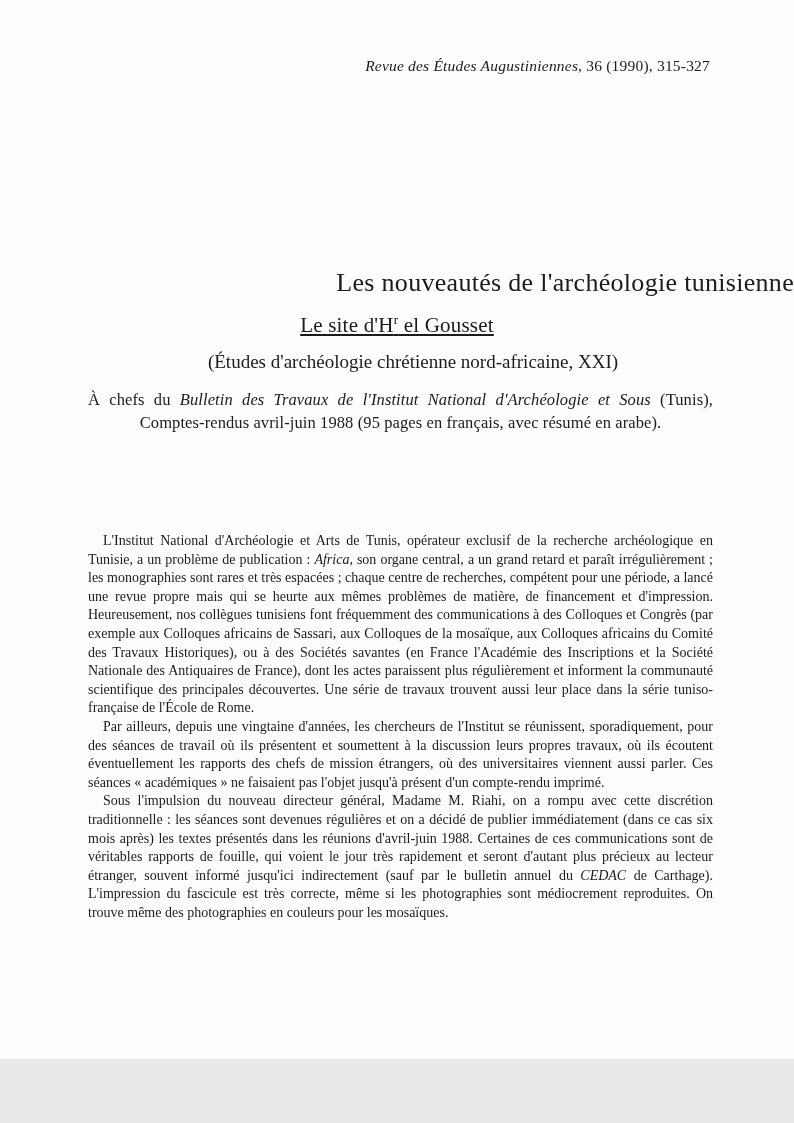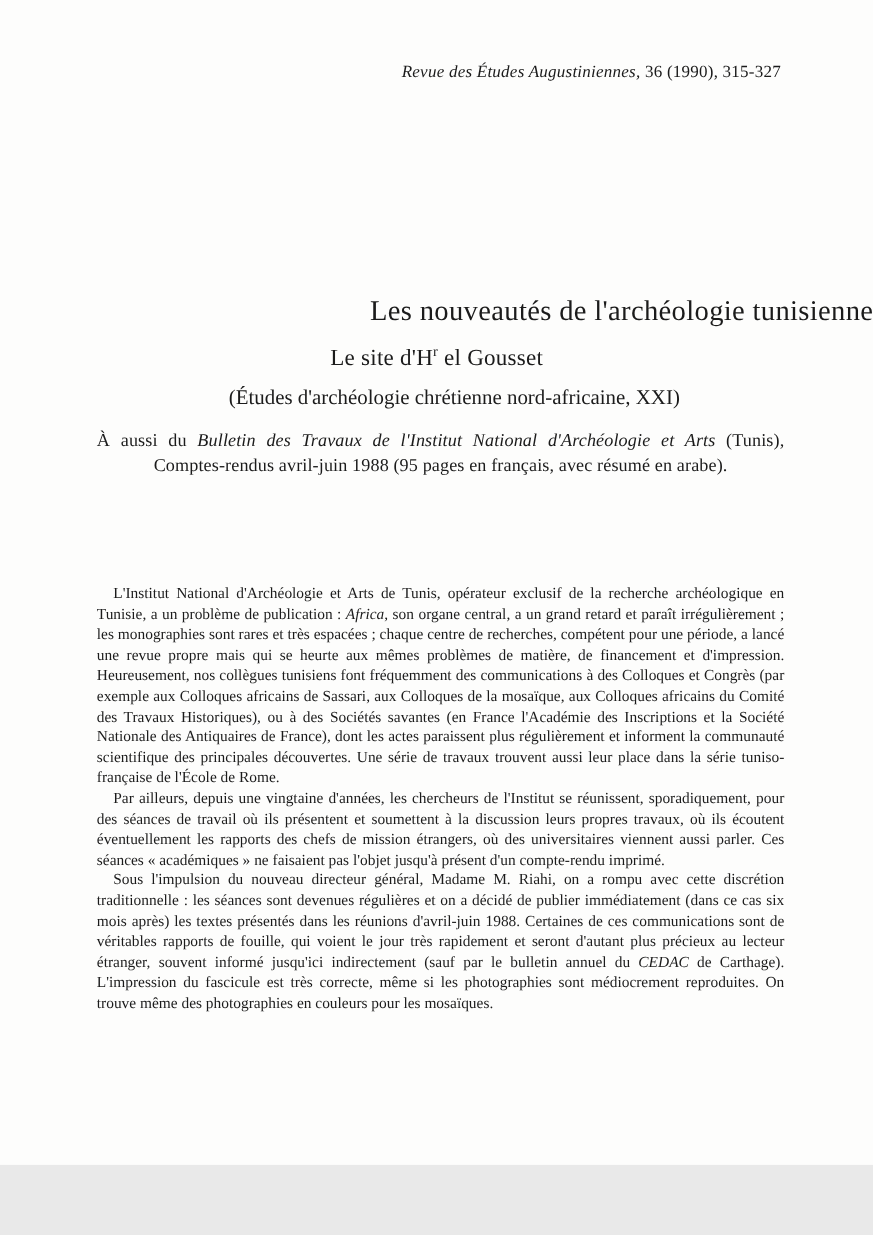--- a/index.html
+++ b/index.html
@@ -45,20 +45,21 @@
   .article-subtitle {
     position: absolute;
     top: 313px;
     left: 0;
     width: 100%;
     text-align: center;
     font-size: 21px;
     font-weight: normal;
     margin: 0;
     letter-spacing: 0.2px;
+    text-decoration: underline;
   }
   .article-subtitle sup {
     font-size: 0.62em;
     vertical-align: super;
     line-height: 0;
   }
   .series-note {
     position: absolute;
     top: 351px;
     left: 16px;
@@ -107,21 +108,21 @@
 <div class="page">
 
   <div class="journal-header"><span class="it">Revue des Études Augustiniennes,</span><span> 36 (1990), 315-327</span></div>
 
   <h1 class="article-title">Les nouveautés de l'archéologie tunisienne</h1>
 
   <h2 class="article-subtitle"><span>Le site d'H</span><sup>r</sup><span> el Gousset</span></h2>
 
   <h3 class="series-note">(Études d'archéologie chrétienne nord-africaine, XXI)</h3>
 
-  <div class="apropos"><span>À aussi du </span><span class="it">Bulletin des Travaux de l'Institut National d'Archéologie et Arts</span><span> (Tunis), Comptes-rendus avril-juin 1988 (95 pages en français, avec résumé en arabe).</span></div>
+  <div class="apropos"><span>À chefs du </span><span class="it">Bulletin des Travaux de l'Institut National d'Archéologie et Sous</span><span> (Tunis), Comptes-rendus avril-juin 1988 (95 pages en français, avec résumé en arabe).</span></div>
 
   <div class="body-text">
     <p><span>L'Institut National d'Archéologie et Arts de Tunis, opérateur exclusif de la recherche archéologique en Tunisie, a un problème de publication : </span><span class="it">Africa</span><span>, son organe central, a un grand retard et paraît irrégulièrement ; les monographies sont rares et très espacées ; chaque centre de recherches, compétent pour une période, a lancé une revue propre mais qui se heurte aux mêmes problèmes de matière, de financement et d'impression. Heureusement, nos collègues tunisiens font fréquemment des communications à des Colloques et Congrès (par exemple aux Colloques africains de Sassari, aux Colloques de la mosaïque, aux Colloques africains du Comité des Travaux Historiques), ou à des Sociétés savantes (en France l'Académie des Inscriptions et la Société Nationale des Antiquaires de France), dont les actes paraissent plus régulièrement et informent la communauté scientifique des principales découvertes. Une série de travaux trouvent aussi leur place dans la série tuniso-française de l'École de Rome.</span></p>
     <p><span>Par ailleurs, depuis une vingtaine d'années, les chercheurs de l'Institut se réunissent, sporadiquement, pour des séances de travail où ils présentent et soumettent à la discussion leurs propres travaux, où ils écoutent éventuellement les rapports des chefs de mission étrangers, où des universitaires viennent aussi parler. Ces séances « académiques » ne faisaient pas l'objet jusqu'à présent d'un compte-rendu imprimé.</span></p>
     <p><span>Sous l'impulsion du nouveau directeur général, Madame M. Riahi, on a rompu avec cette discrétion traditionnelle : les séances sont devenues régulières et on a décidé de publier immédiatement (dans ce cas six mois après) les textes présentés dans les réunions d'avril-juin 1988. Certaines de ces communications sont de véritables rapports de fouille, qui voient le jour très rapidement et seront d'autant plus précieux au lecteur étranger, souvent informé jusqu'ici indirectement (sauf par le bulletin annuel du </span><span class="it">CEDAC</span><span> de Carthage). L'impression du fascicule est très correcte, même si les photographies sont médiocrement reproduites. On trouve même des photographies en couleurs pour les mosaïques.</span></p>
   </div>
 
   <div class="scan-artifact"></div>
 
 </div>

